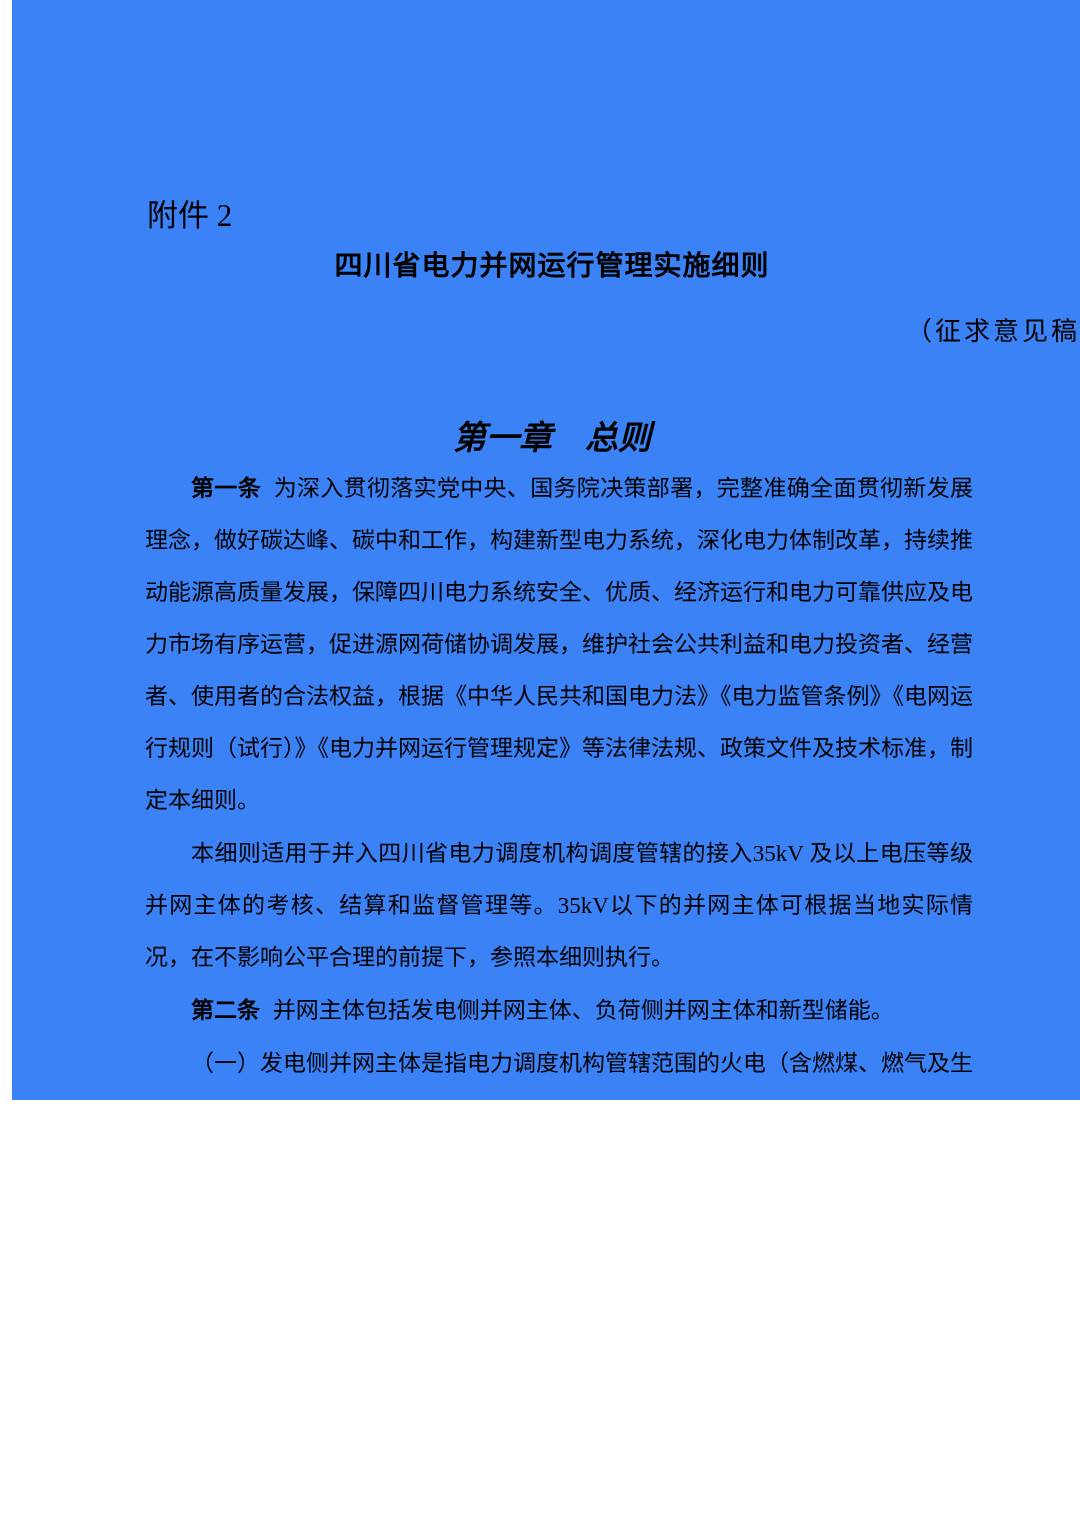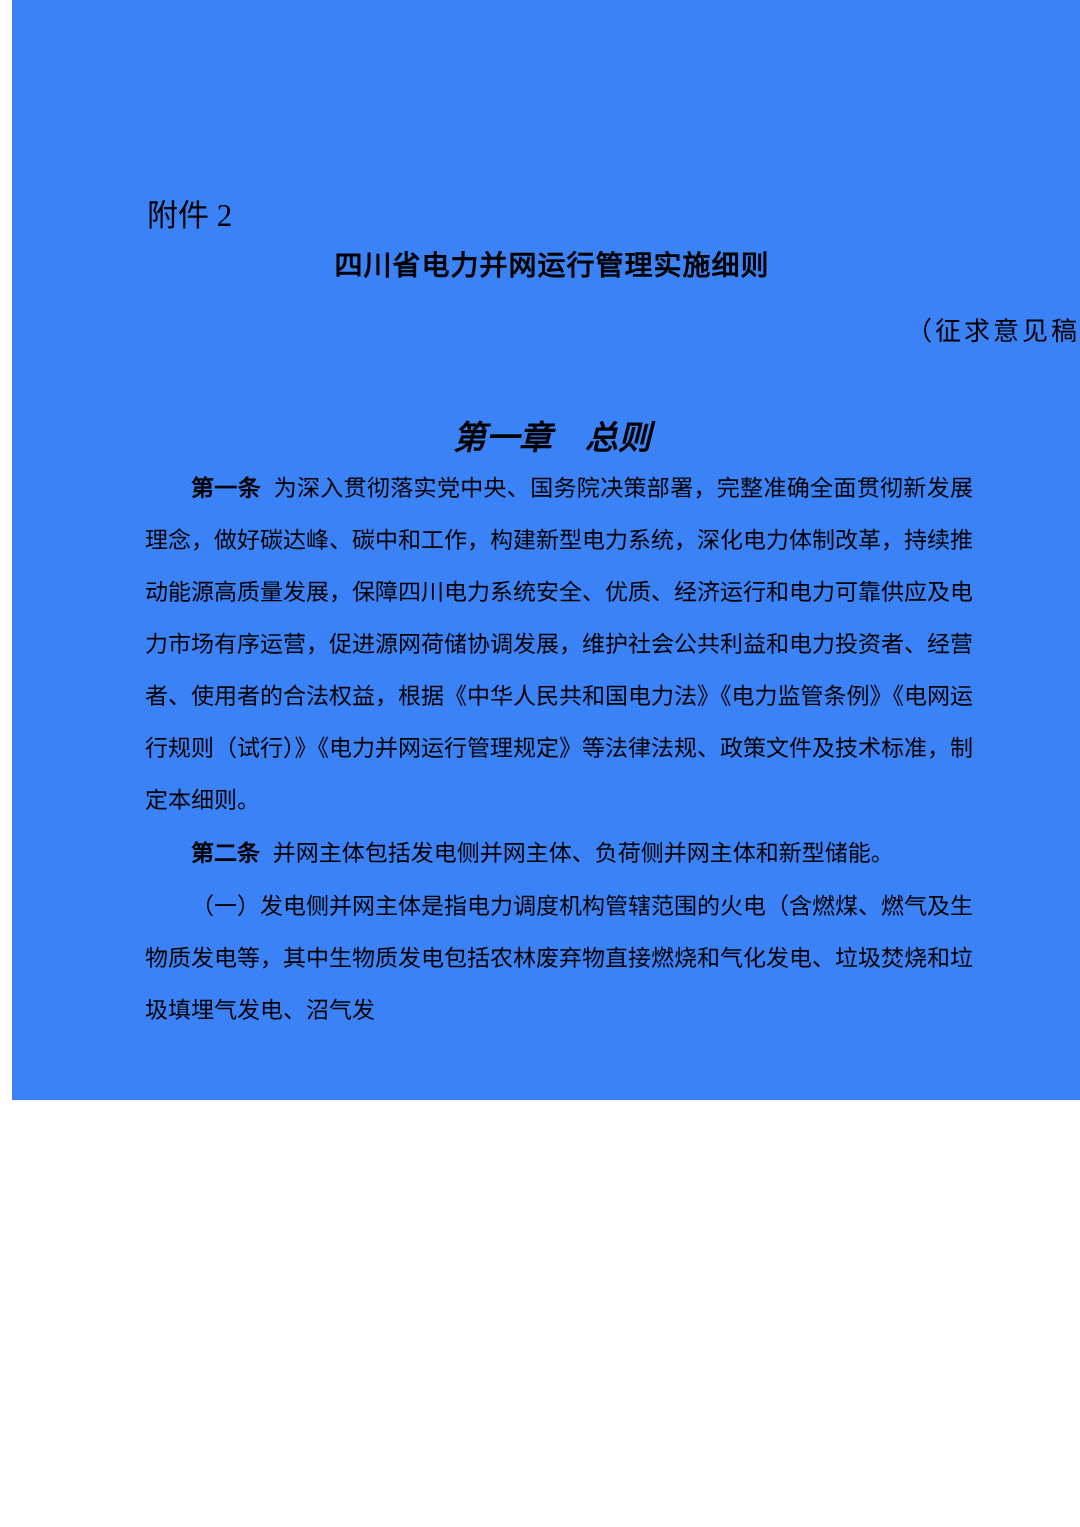--- a/index.html
+++ b/index.html
@@ -102,20 +102,21 @@
   <div class="doc-title">四川省电力并网运行管理实施细则</div>
 
   <div class="doc-subtitle">（征求意见稿）</div>
 
   <div class="chapter-heading">第一章　总则</div>
 
   <div class="body-block">
 
     <p class="para"><span class="para-lead">第一条</span><span>为深入贯彻落实党中央、国务院决策部署，完整准确全面贯彻新发展理念，做好碳达峰、碳中和工作，构建新型电力系统，深化电力体制改革，持续推动能源高质量发展，保障四川电力系统安全、优质、经济运行和电力可靠供应及电力市场有序运营，促进源网荷储协调发展，维护社会公共利益和电力投资者、经营者、使用者的合法权益，根据《中华人民共和国电力法》《电力监管条例》《电网运行规则（试行）》《电力并网运行管理规定》等法律法规、政策文件及技术标准，制定本细则。</span></p>
 
+    <p class="para"><span class="para-lead"></span><span>本细则适用于并入四川省电力调度机构调度管辖的接入35kV 及以上电压等级并网主体的考核、结算和监督管理等。35kV以下的并网主体可根据当地实际情况，在不影响公平合理的前提下，参照本细则执行。</span></p>
 
     <p class="para"><span class="para-lead">第二条</span><span>并网主体包括发电侧并网主体、负荷侧并网主体和新型储能。</span></p>
 
     <p class="para"><span class="para-lead"></span><span>（一）发电侧并网主体是指电力调度机构管辖范围的火电（含燃煤、燃气及生物质发电等，其中生物质发电包括农林废弃物直接燃烧和气化发电、垃圾焚烧和垃圾填埋气发电、沼气发</span></p>
 
   </div>
 
   <div class="page-footer">— 1 —</div>
 
 </div>

